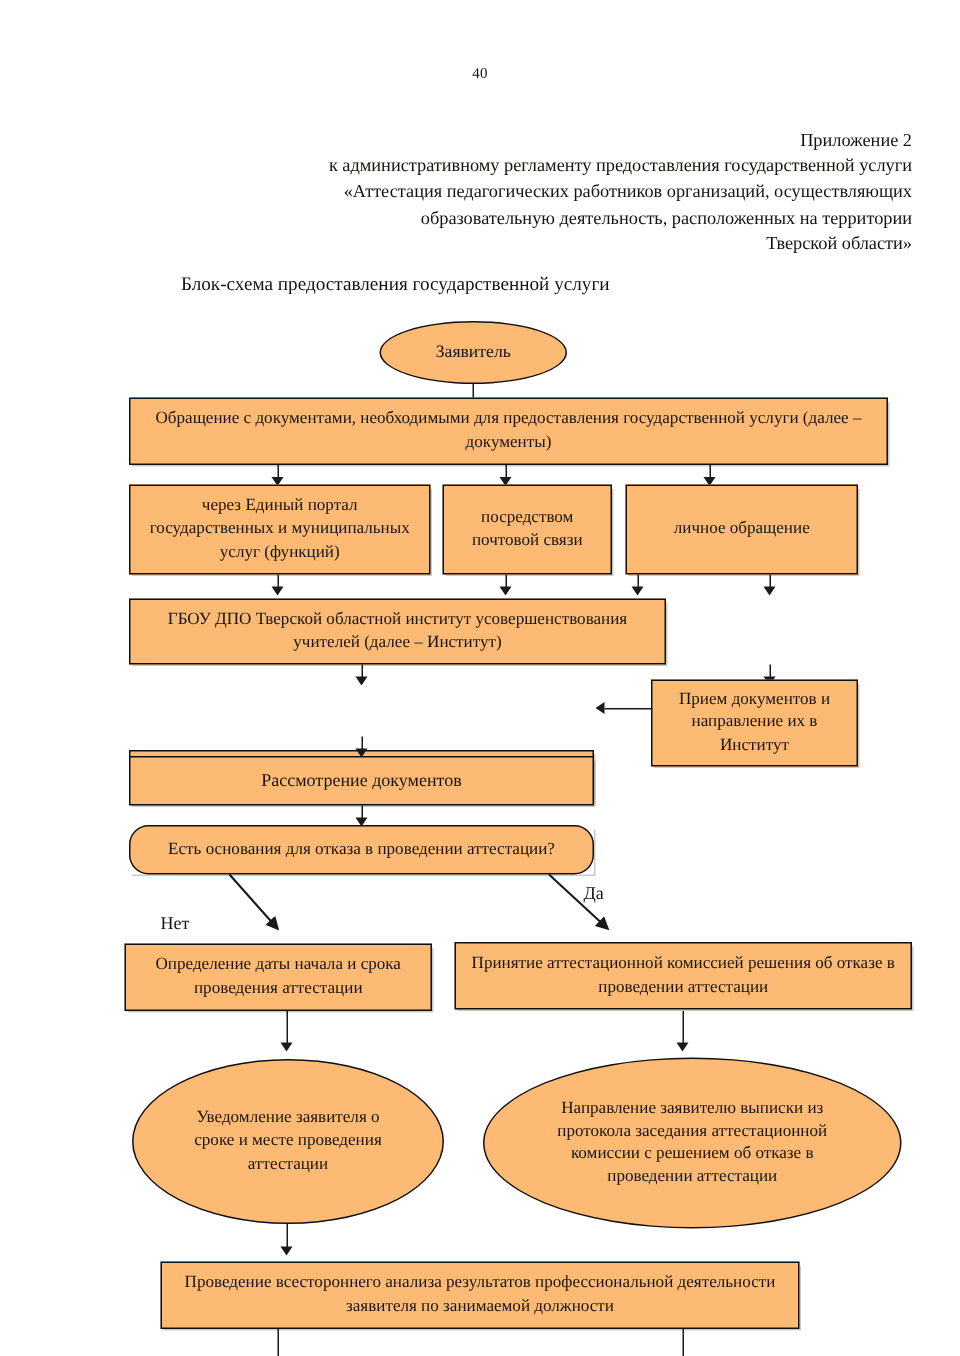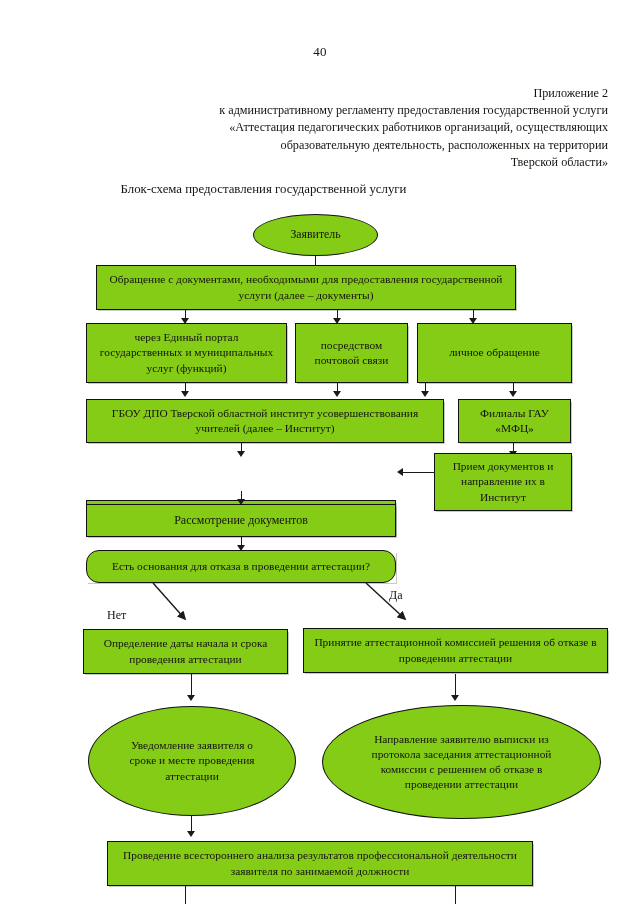--- a/index.html
+++ b/index.html
@@ -17,21 +17,21 @@
     font-family: "Liberation Serif", "DejaVu Serif", serif;
     color: #15140f;
   }
 
   
   .page-number {
     position: absolute;
     left: 0; top: 44px;
     width: 640px;
     text-align: center;
-    font-size: 13px;
+    font-size: 10px;
     letter-spacing: .2px;
   }
   .appendix-block {
     position: absolute;
     left: 130px; top: 85px;
     width: 478px;
     text-align: right;
     font-size: 12.2px;
     line-height: 17.2px;
   }
@@ -42,21 +42,21 @@
     width: 527px;
     text-align: center;
     font-size: 12.8px;
   }
 
   
   .node {
     position: absolute;
     box-sizing: border-box;
     border: 1.1px solid #111;
-    background: #84cc16;
+    background: #fdba74;
     display: flex;
     align-items: center;
     justify-content: center;
     text-align: center;
     font-size: 11.4px;
     line-height: 15.2px;
     padding: 2px 5px;
     color: #15140f;
   }
   .node.ellipse {
@@ -126,21 +126,21 @@
 
   <div class="scheme-title">Блок-схема предоставления государственной услуги</div>
 
   <div class="node ellipse" style="left:253px; top:214px; width:125px; height:42px; font-size:11.8px;">
     <span class="txt">Заявитель</span>
   </div>
 
   <div class="vline" style="left:315px; top:256px; height:12px;"></div>
   <div class="arrow-down" style="left:311px; top:266px;"></div>
 
-  <div class="node" style="left:96px; top:265px; width:420px; height:45px;">
+  <div class="node" style="left:86px; top:265px; width:506px; height:45px;">
     <span class="txt">Обращение с документами, необходимыми для предоставления государственной услуги (далее – документы)</span>
   </div>
 
   <div class="vline" style="left:185px; top:310px; height:10px;"></div>
   <div class="arrow-down" style="left:181px; top:318px;"></div>
 
   <div class="vline" style="left:337px; top:310px; height:10px;"></div>
   <div class="arrow-down" style="left:333px; top:318px;"></div>
 
   <div class="vline" style="left:473px; top:310px; height:10px;"></div>
@@ -167,23 +167,20 @@
   <div class="vline" style="left:425px; top:383px; height:11px;"></div>
   <div class="arrow-down" style="left:421px; top:391px;"></div>
 
   <div class="vline" style="left:513px; top:383px; height:11px;"></div>
   <div class="arrow-down" style="left:509px; top:391px;"></div>
 
   <div class="node" style="left:86px; top:399px; width:358px; height:44px;">
     <span class="txt">ГБОУ ДПО Тверской областной институт усовершенствования учителей (далее – Институт)</span>
   </div>
 
-  <div class="node" style="left:458px; top:399px; width:113px; height:44px;">
-    <span class="txt">Филиалы ГАУ «МФЦ»</span>
-  </div>
 
   <div class="vline" style="left:241px; top:443px; height:11px;"></div>
   <div class="arrow-down" style="left:237px; top:451px;"></div>
 
   <div class="vline" style="left:513px; top:443px; height:11px;"></div>
   <div class="arrow-down" style="left:509px; top:451px;"></div>
 
   <div class="node" style="left:86px; top:456px; width:310px; height:35px; font-size:12px;margin-top:44px;">
     <span class="txt">Прием и регистрация документов</span>
   </div>

